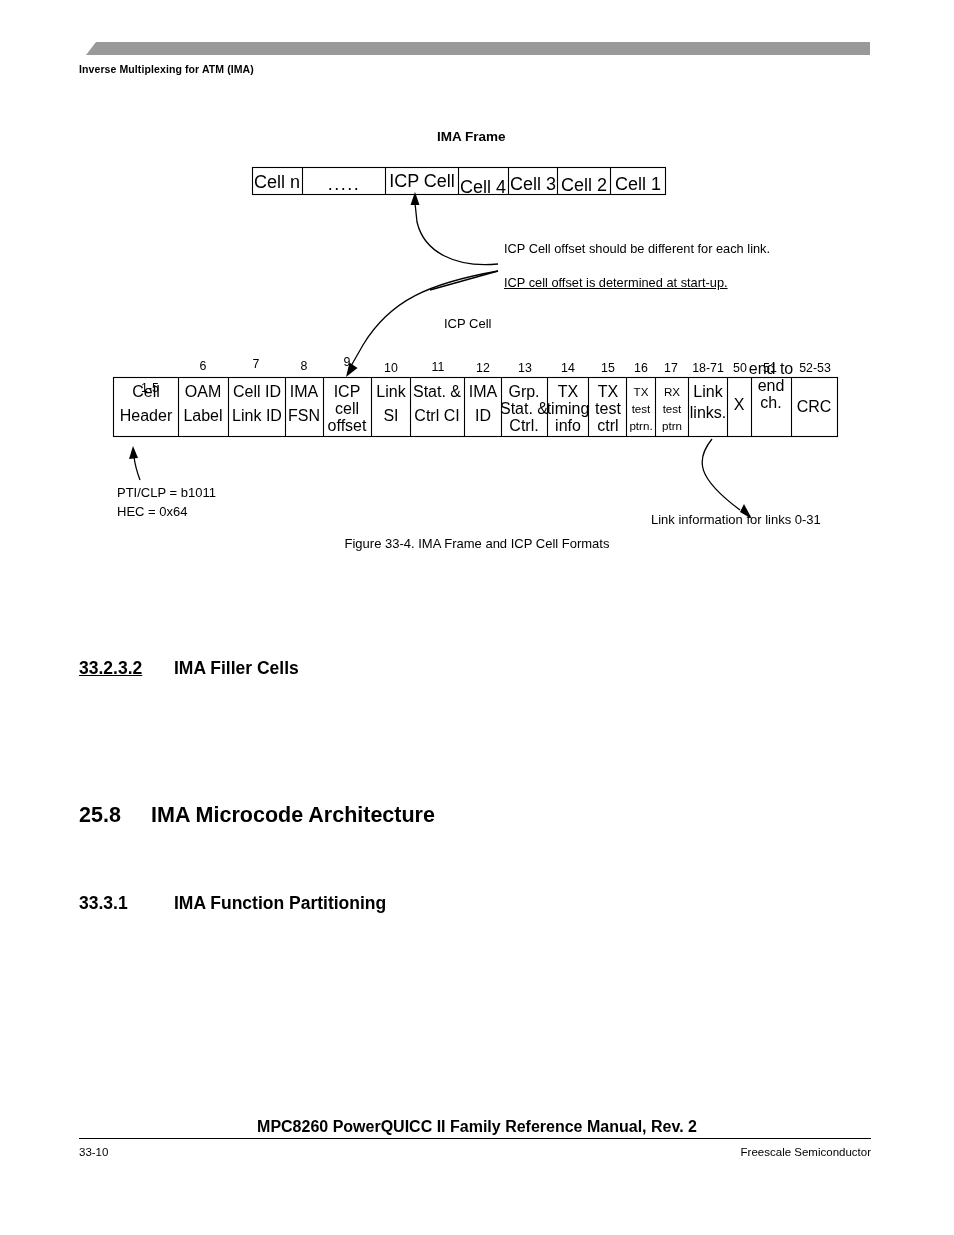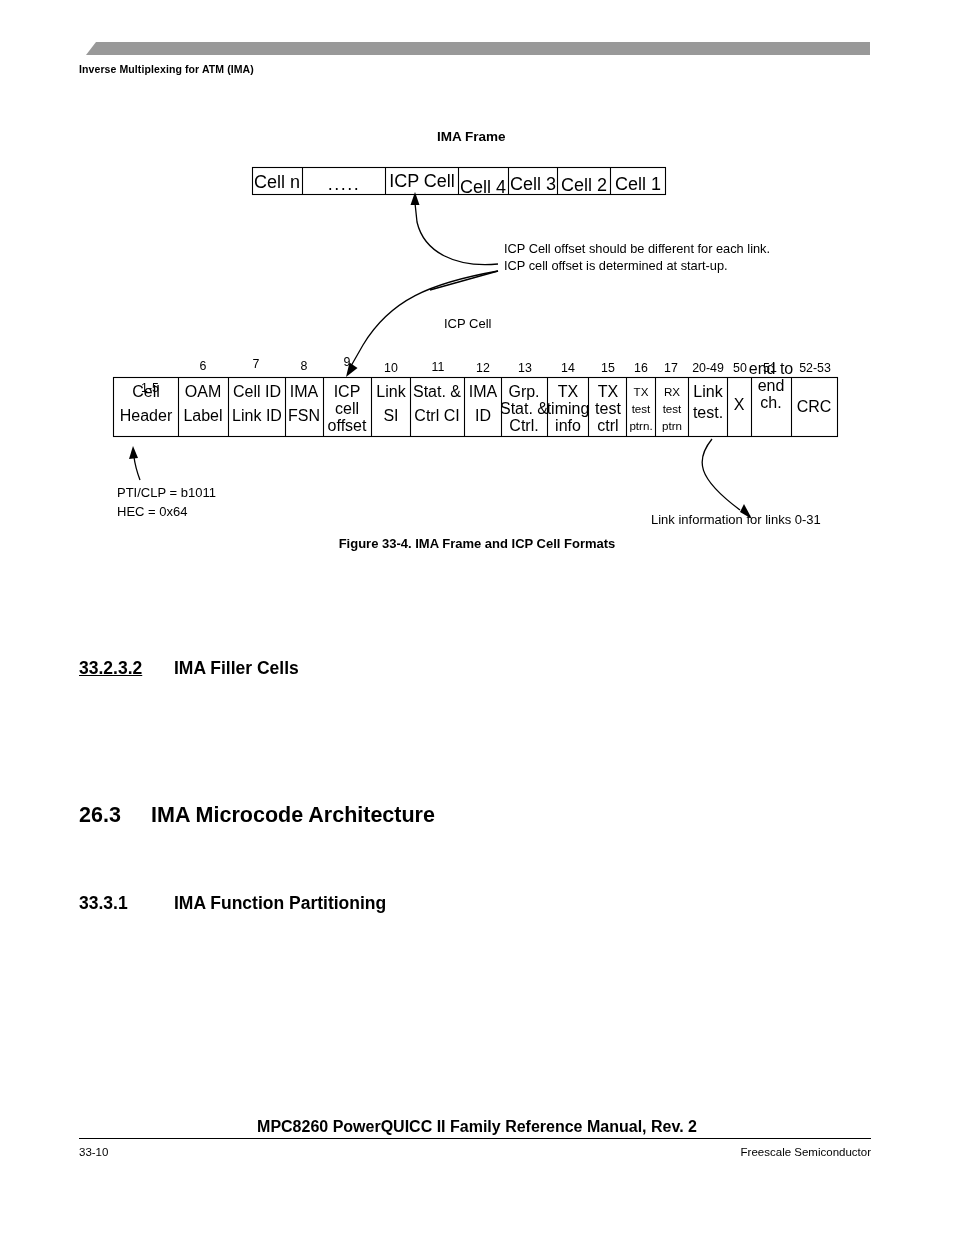--- a/index.html
+++ b/index.html
@@ -104,21 +104,21 @@
     white-space: nowrap;
   }
 
   #fig-caption {
     position: absolute;
     left: 0;
     top: 536px;
     width: 954px;
     text-align: center;
     font-size: 13px;
-    font-weight: bold;
+    font-weight: normal;
   }
 
   
   .heading {
     position: absolute;
     font-weight: bold;
     white-space: nowrap;
   }
   .h3 {
     font-size: 17.5px;
@@ -240,38 +240,38 @@
 
   <div class="frame-cell-label" style="left:277px; top:172px; transform:translateX(-50%);">Cell n</div>
   <div class="frame-cell-label" style="left:344px; top:174px; transform:translateX(-50%); letter-spacing:1.5px;">.....</div>
   <div class="frame-cell-label" style="left:422px; top:171px; transform:translateX(-50%);">ICP Cell</div>
   <div class="frame-cell-label" style="left:483px; top:177px; transform:translateX(-50%);">Cell 4</div>
   <div class="frame-cell-label" style="left:533px; top:174px; transform:translateX(-50%);">Cell 3</div>
   <div class="frame-cell-label" style="left:584px; top:175px; transform:translateX(-50%);">Cell 2</div>
   <div class="frame-cell-label" style="left:638px; top:174px; transform:translateX(-50%);">Cell 1</div>
 
   <div class="note-line" style="left:504px; top:241px;">ICP Cell offset should be different for each link.</div>
-  <div class="note-line" style="left:504px; top:258px;">ICP cell offset is determined at start-up.</div>
+  <div class="note-line" style="left:504px; top:275px;text-decoration:underline;">ICP cell offset is determined at start-up.</div>
 
   <div class="icp-label" style="left:444px; top:316px;">ICP Cell</div>
 
   <div class="col-num" style="left:150px; top:341px;margin-top:40px;">1-5</div>
   <div class="col-num" style="left:203px; top:359px;">6</div>
   <div class="col-num" style="left:256px; top:357px;">7</div>
   <div class="col-num" style="left:304px; top:359px;">8</div>
   <div class="col-num" style="left:347px; top:355px;">9</div>
   <div class="col-num" style="left:391px; top:361px;">10</div>
   <div class="col-num" style="left:438px; top:360px;text-align:center;">11</div>
   <div class="col-num" style="left:483px; top:361px;">12</div>
   <div class="col-num" style="left:525px; top:361px;">13</div>
   <div class="col-num" style="left:568px; top:361px;">14</div>
   <div class="col-num" style="left:608px; top:361px;">15</div>
   <div class="col-num" style="left:641px; top:361px;">16</div>
   <div class="col-num" style="left:671px; top:361px;">17</div>
-  <div class="col-num" style="left:708px; top:361px;">20-49</div>
+  <div class="col-num" style="left:708px; top:361px;">18-71</div>
   <div class="col-num" style="left:740px; top:361px;">50</div>
   <div class="col-num" style="left:770px; top:361px;">51</div>
   <div class="col-num" style="left:815px; top:361px;">52-53</div>
 
   <div class="cell-text" style="left:146px; top:383px;">
     <div>Cell</div>
     <div style="margin-top:7px;">Header</div>
   </div>
 
   <div class="cell-text" style="left:203px; top:383px;">
@@ -335,21 +335,21 @@
   </div>
 
   <div class="cell-text" style="left:672px; top:383px; font-size:11.6px;">
     <div>RX</div>
     <div>test</div>
     <div>ptrn</div>
   </div>
 
   <div class="cell-text" style="left:708px; top:383px;">
     <div>Link</div>
-    <div style="margin-top:4px;">test.</div>
+    <div style="margin-top:4px;">links.</div>
   </div>
 
   <div class="cell-text" style="left:739px; top:396px;">
     <div>X</div>
   </div>
 
   <div class="cell-text" style="left:771px; top:360px;">
     <div>end to</div>
     <div>end</div>
     <div>ch.</div>
@@ -365,21 +365,21 @@
   <div class="annot" style="left:651px; top:512px;">Link information for links 0-31</div>
 
   <div id="fig-caption">Figure 33-4. IMA Frame and ICP Cell Formats</div>
 </div>
 
 <div class="heading h3" style="left:79px; top:658px;">
   <span class="num">33.2.3.2</span><span>IMA Filler Cells</span>
 </div>
 
 <div class="heading h2" style="left:79px; top:803px;">
-  <span class="num">26.3</span><span>IMA Microcode Architecture</span>
+  <span class="num">25.8</span><span>IMA Microcode Architecture</span>
 </div>
 
 <div class="heading h3b" style="left:79px; top:893px;">
   <span class="num">33.3.1</span><span>IMA Function Partitioning</span>
 </div>
 
 <div id="footer-title">MPC8260 PowerQUICC II Family Reference Manual, Rev. 2</div>
 <div id="footer-rule"></div>
 <div id="footer-page">33-10</div>
 <div id="footer-company">Freescale Semiconductor</div>

